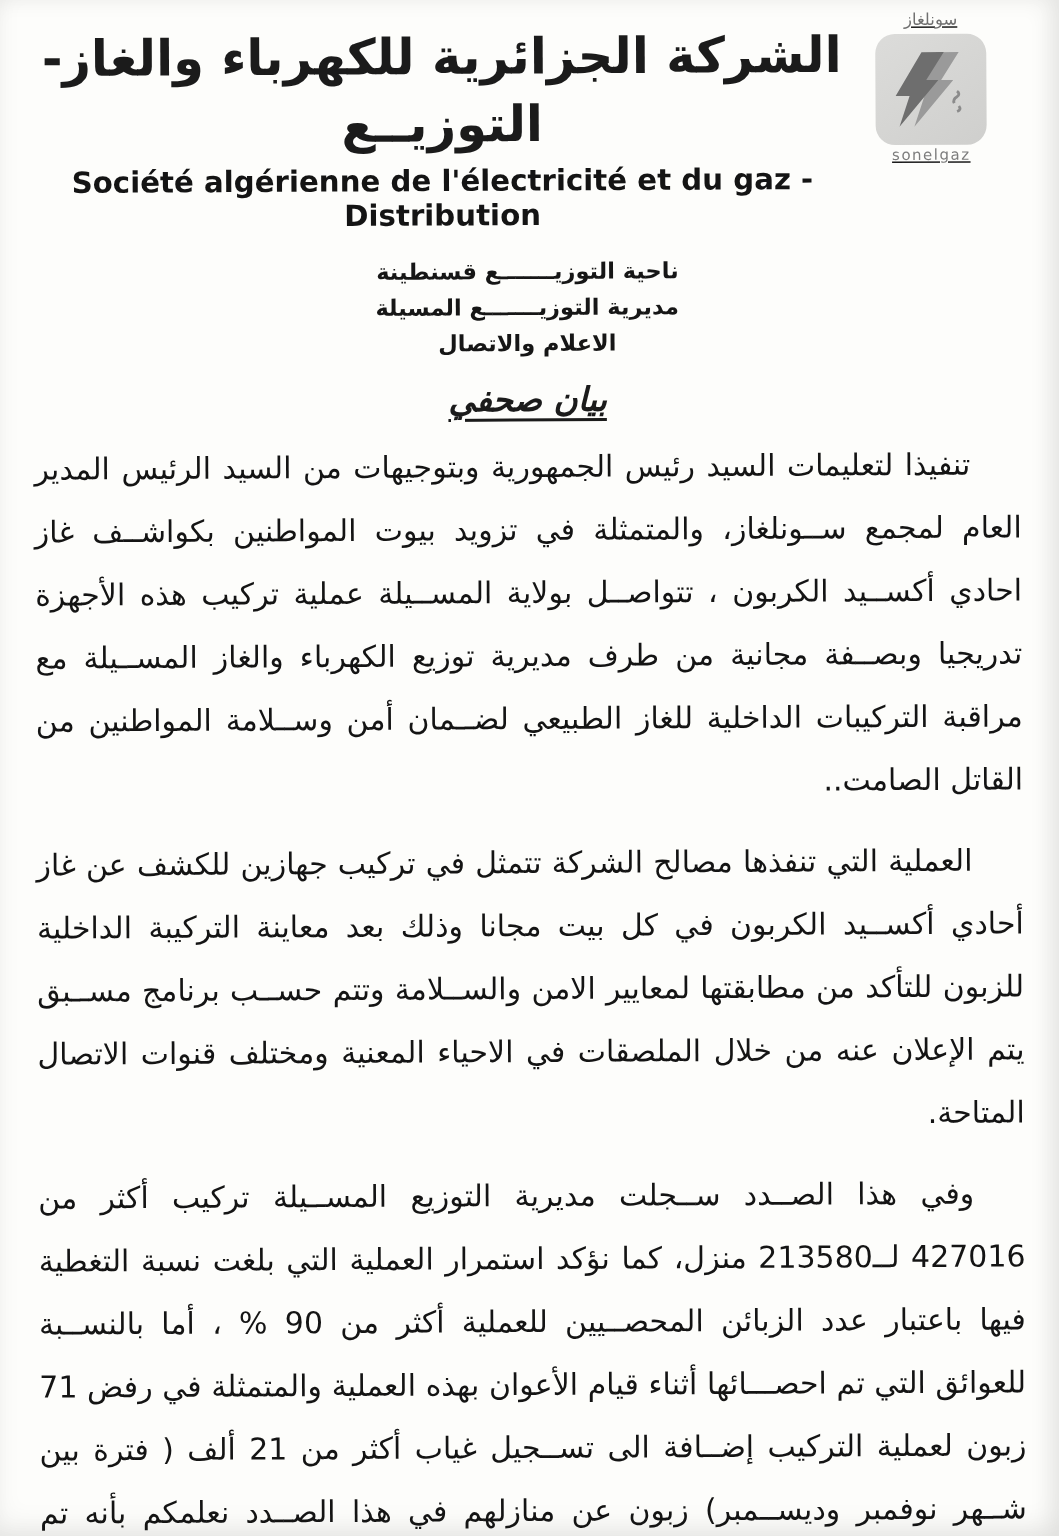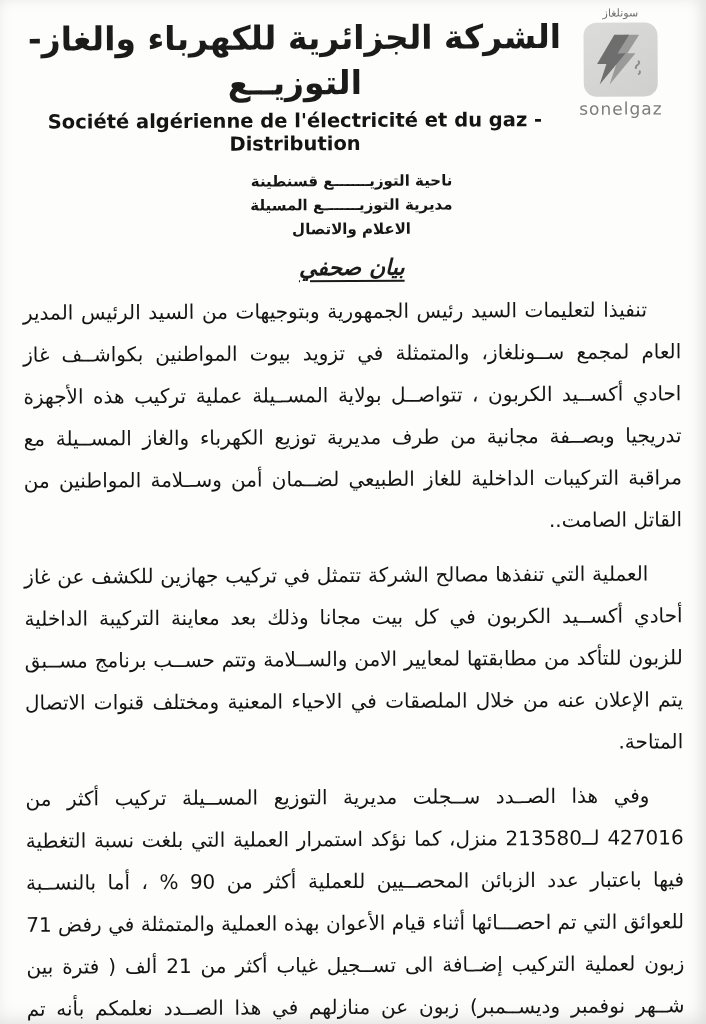--- a/index.html
+++ b/index.html
@@ -15,30 +15,30 @@
   }
   .sheet-inner {
     position:absolute; inset:0;
     padding:8px 24px 0 24px;
     box-sizing:border-box;
     transform:rotate(-0.3deg);
     direction:rtl;
   }
   
   .header { display:flex; align-items:flex-start; }
-  .logo-col { width:118px; flex:0 0 118px; text-align:center; padding-top:0; }
+  .logo-col { width:118px; flex:0 0 118px; text-align:center; padding-top:0;text-decoration:underline; }
   .logo-ar { font-size:11px; color:#6f6f6f; letter-spacing:1px; }
   .logo-box {
     width:74px; height:74px; margin:3px auto 2px auto;
     background:linear-gradient(145deg,#dcdcda,#cfcfcd);
     border-radius:13px;
     display:flex; align-items:center; justify-content:center;
   }
   .logo-box svg { width:62px; height:62px; }
-  .logo-word { font-size:17px; color:#7c7c7c; letter-spacing:1px; direction:ltr; }
+  .logo-word { font-size:10px; color:#7c7c7c; letter-spacing:1px; direction:ltr; }
   .title-col { flex:1; text-align:center; padding-top:8px; padding-left:6px; }
   .title-ar { font-size:33px; font-weight:bold; line-height:1.35; letter-spacing:0; }
   .title-fr { direction:ltr; font-size:19.5px; font-weight:bold; margin-top:4px; color:#141414; }
   
   .office {
     width:fit-content; margin:14px auto 0 auto;
     font-size:15px; font-weight:bold; line-height:1.6; color:#161616;
   }
   .office-line { text-align:right; }
   .office-line.center { text-align:center; }

